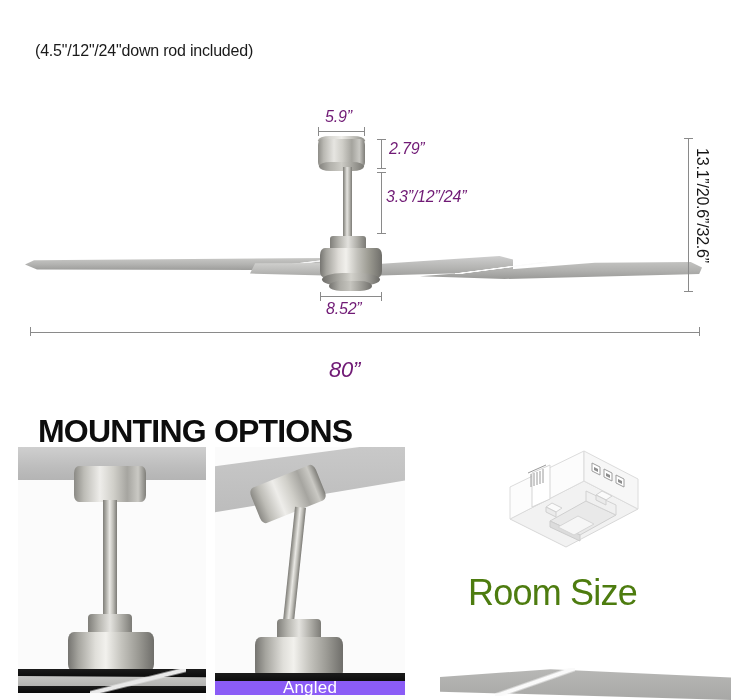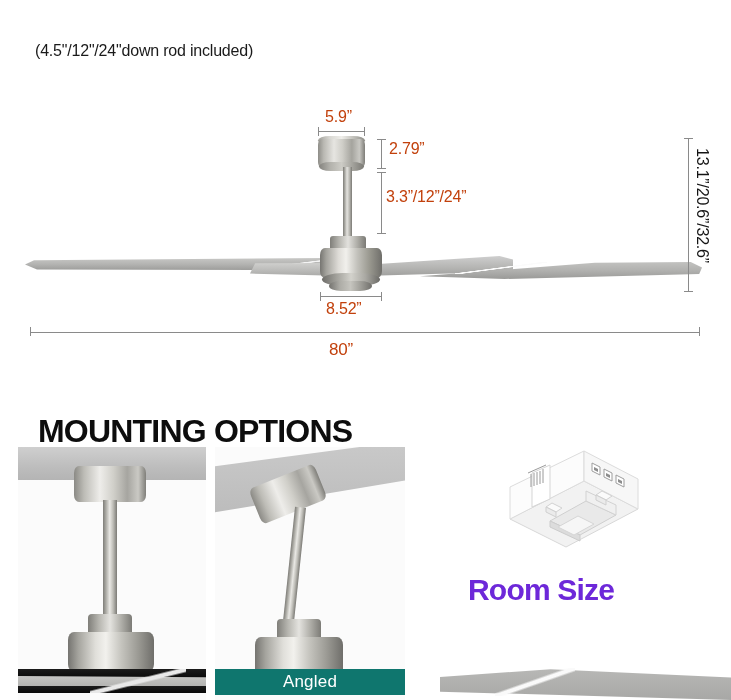--- a/index.html
+++ b/index.html
@@ -106,24 +106,25 @@
   }
 
   
   .dline { position:absolute; background:#8a8a8a; }
   .dim-h { height:1px; }
   .dim-v { width:1px; }
   .tick-v { width:1px; height:9px; background:#8a8a8a; position:absolute; }
   .tick-h { height:1px; width:9px; background:#8a8a8a; position:absolute; }
 
   .dim-label {
-    position:absolute; font-size:16px; color:#c2410c; white-space:nowrap;
+    position:absolute; font-size:16px; color:#701a75; white-space:nowrap;
     letter-spacing:-0.2px;
-  }
-  .dim-label-big { font-size:17px; }
+    font-style:italic;
+  }
+  .dim-label-big { font-size:22px;margin-top:17px; }
   .dim-label-rot {
     position:absolute; font-size:16px; color:#141414; white-space:nowrap;
     transform-origin:left top; transform:rotate(90deg);
     letter-spacing:-0.2px;
   }
 
   
   .panel { position:absolute; overflow:hidden; background:#fbfbfb; }
   .panel-left  { left:18px;  top:447px; width:188px; height:253px; }
   .panel-right { left:215px; top:447px; width:190px; height:253px; }
@@ -159,30 +160,30 @@
   }
   .p-blade-dark {
     position:absolute;
     background:linear-gradient(to bottom,#1b1b1b,#0a0a0a);
   }
   .p-blade-light {
     position:absolute;
     background:linear-gradient(to bottom,#c6c6c4,#b0b0ae);
   }
   .caption-bar {
-    position:absolute; left:0; bottom:5px; width:100%; height:26px;
-    background:#0f766e; display:flex; align-items:center; justify-content:center;
+    position:absolute; left:0; bottom:5px; width:100%; height:14px;
+    background:#8b5cf6; display:flex; align-items:center; justify-content:center;
   }
   .caption-text { color:#ffffff; font-size:17px; letter-spacing:0.2px; }
 
   
   .room-title {
     position:absolute; left:468px; top:575px;
-    font-size:30px; font-weight:bold; letter-spacing:-0.8px;
-    line-height:1; color:#6d28d9;
+    font-size:36px; font-weight:normal; letter-spacing:-0.8px;
+    line-height:1; color:#4d7c0f;
   }
   .room-l1 {
     position:absolute; left:424px; top:622px;
     font-size:21px; color:#1c1c1c; letter-spacing:-0.3px;
   }
   .room-l2 {
     position:absolute; left:492px; top:648px;
     font-size:21px; color:#1c1c1c; letter-spacing:-0.3px;
   }
   .room-model { position:absolute; left:498px; top:443px; width:150px; height:128px; }

